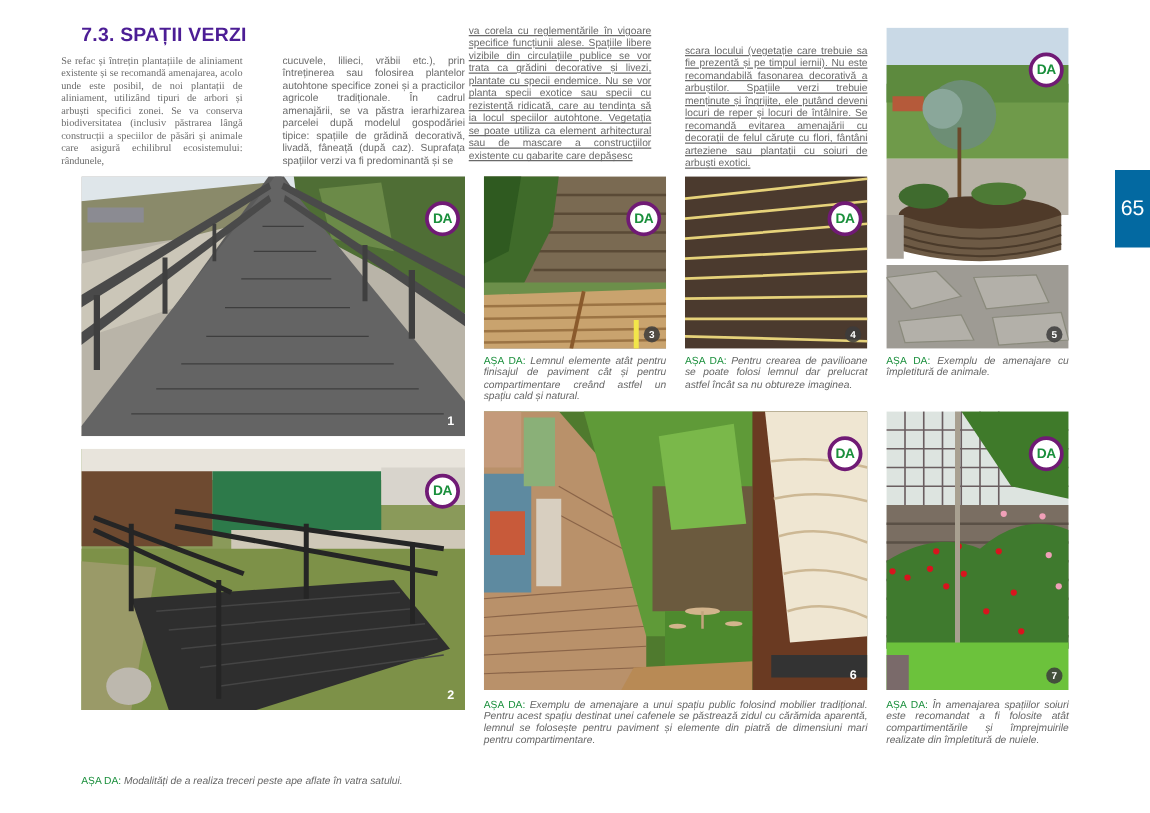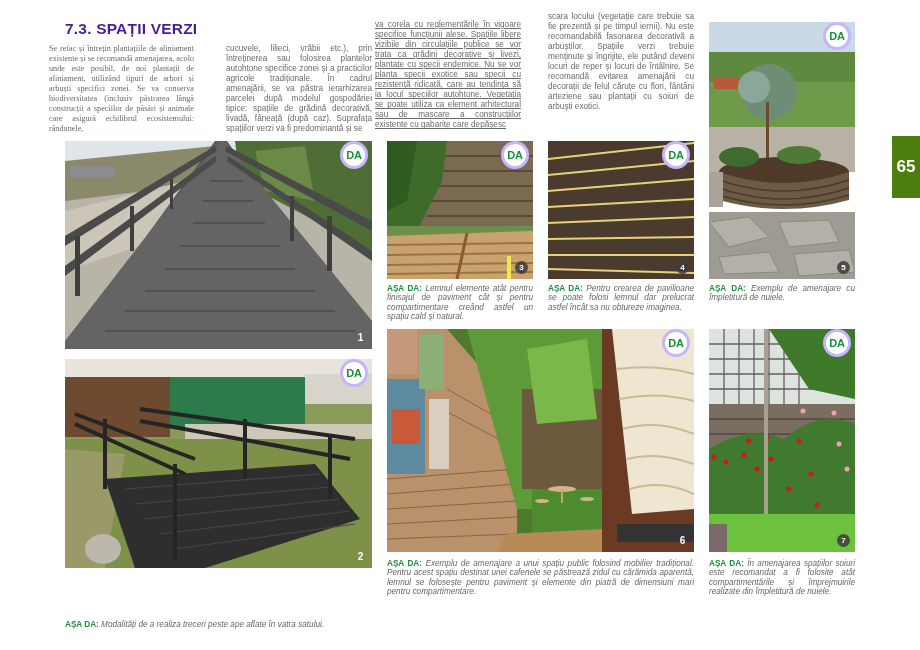--- a/index.html
+++ b/index.html
@@ -10,46 +10,46 @@
     position: absolute; left: 65px; top: 20px;
     font-size: 15.5px; font-weight: bold; color: #4c1d95; letter-spacing: 0.2px;
   }
   .col {
     position: absolute; font-size: 8.2px; line-height: 10.05px; color: #6a6a6a;
     text-align: justify; hyphens: auto;
   }
   .c1 { left: 49px; top: 44px; width: 145px; font-family: Liberation Serif, serif; }
   .c2 { left: 226px; top: 44px; width: 146px; }
   .c3 { left: 375px; top: 20px; width: 146px; text-decoration: underline; }
-  .c4 { left: 548px; top: 12px; width: 146px; }
+  .c4 { left: 548px; top: 36px; width: 146px; text-decoration: underline; }
 
   .photo { position: absolute; overflow: hidden; }
   .photo svg { display: block; width: 100%; height: 100%; }
   .badge {
-    position: absolute; top: 0; right: 4px; width: 28px; height: 28px; border-radius: 50%;
-    background: #fff; border: 3px solid #c4b5fd; color: #1a8f3c;
+    position: absolute; top: 20px; right: 4px; width: 28px; height: 28px; border-radius: 50%;
+    background: #fff; border: 3px solid #701a75; color: #1a8f3c;
     font-weight: bold; font-size: 11px; display: flex; align-items: center; justify-content: center;
     letter-spacing: -0.3px;
   }
   .num {
     position: absolute; right: 5px; bottom: 5px; width: 13px; height: 13px; border-radius: 50%;
     background: rgba(60,60,60,0.85); color: #fff; font-size: 8px; font-weight: bold;
     display: flex; align-items: center; justify-content: center;
   }
   .num.plain { background: transparent; font-size: 10px; }
 
   .caption {
     position: absolute; font-size: 8.2px; line-height: 9.4px; color: #666; font-style: italic;
     text-align: justify;
   }
-  .caption .lead { color: #1a8f3c; font-weight: bold; font-style: normal; margin-top: 42px; }
+  .caption .lead { color: #1a8f3c; font-weight: normal; font-style: normal; margin-top: 42px; }
 
   .page-tab {
     position: absolute; left: 892px; top: 136px; width: 28px; height: 62px;
-    background: #4d7c0f; color: #fff; font-weight: bold; font-size: 17px;
+    background: #0369a1; color: #fff; font-weight: normal; font-size: 17px;
     display: flex; align-items: center; justify-content: center;
   }
 </style>
 </head>
 <body>
 
 <div class="title">7.3. SPAȚII VERZI</div>
 <div class="col c1">Se refac și întrețin plantațiile de aliniament existente și se recomandă amenajarea, acolo unde este posibil, de noi plantații de aliniament, utilizând tipuri de arbori și arbuști specifici zonei. Se va conserva biodiversitatea (inclusiv păstrarea lângă construcții a speciilor de păsări și animale care asigură echilibrul ecosistemului: rândunele,</div>
 <div class="col c2">cucuvele, lilieci, vrăbii etc.), prin întreținerea sau folosirea plantelor autohtone specifice zonei și a practicilor agricole tradiționale. În cadrul amenajării, se va păstra ierarhizarea parcelei după modelul gospodăriei tipice: spațiile de grădină decorativă, livadă, fâneață (după caz). Suprafața spațiilor verzi va fi predominantă și se</div>
 <div class="col c3">va corela cu reglementările în vigoare specifice funcțiunii alese. Spațiile libere vizibile din circulațiile publice se vor trata ca grădini decorative și livezi, plantate cu specii endemice. Nu se vor planta specii exotice sau specii cu rezistență ridicată, care au tendința să ia locul speciilor autohtone. Vegetația se poate utiliza ca element arhitectural sau de mascare a construcțiilor existente cu gabarite care depășesc</div>
@@ -163,21 +163,21 @@
 <div class="caption" style="left:387px;top:284px;width:146px;">
   <span class="lead">AȘA DA:</span>
   <span>Lemnul elemente atât pentru finisajul de paviment cât și pentru compartimentare creând astfel un spațiu cald și natural.</span>
 </div>
 <div class="caption" style="left:548px;top:284px;width:146px;">
   <span class="lead">AȘA DA:</span>
   <span>Pentru crearea de pavilioane se poate folosi lemnul dar prelucrat astfel încât sa nu obtureze imaginea.</span>
 </div>
 <div class="caption" style="left:709px;top:284px;width:146px;">
   <span class="lead">AȘA DA:</span>
-  <span>Exemplu de amenajare cu împletitură de nuiele.</span>
+  <span>Exemplu de amenajare cu împletitură de animale.</span>
 </div>
 
 <div class="photo" style="left:65px;top:359px;width:307px;height:209px;">
   <svg viewBox="0 0 307 209" preserveAspectRatio="none">
     <rect width="307" height="209" fill="#8a9a5a"></rect>
     <rect width="307" height="25" fill="#e8e4dc"></rect>
     <rect x="0" y="18" width="105" height="60" fill="#6e4a30"></rect>
     <rect x="105" y="18" width="135" height="50" fill="#2d7a4a"></rect>
     <rect x="240" y="15" width="67" height="30" fill="#d8d4cc"></rect>
     <rect x="120" y="65" width="187" height="30" fill="#cfc8b8"></rect>

